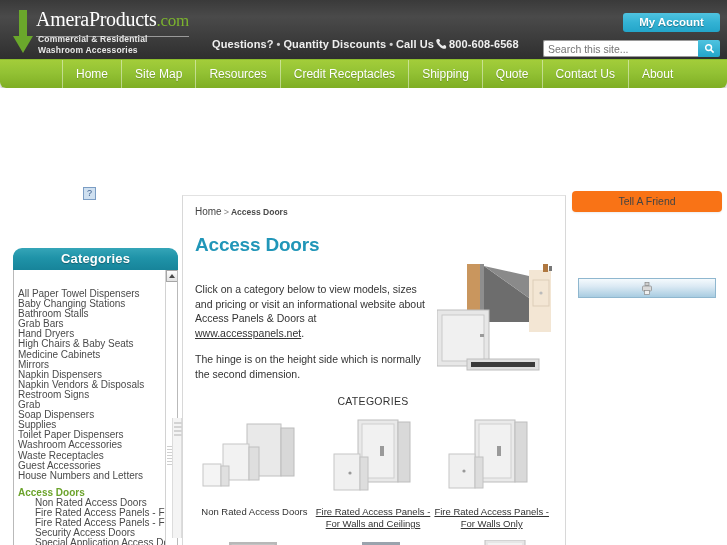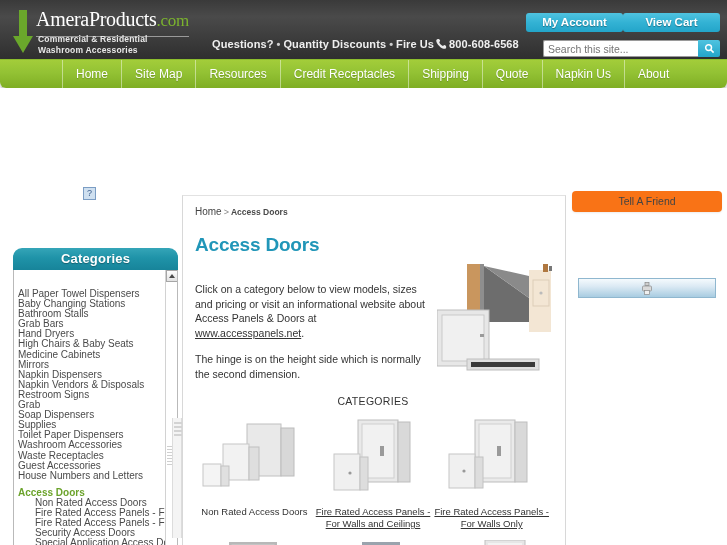--- a/index.html
+++ b/index.html
@@ -238,25 +238,24 @@
       <span>AmeraProducts</span><span class="dotcom">.com</span>
     </div>
     <div class="logo-sub">
       <div>Commercial &amp; Residential</div>
       <div>Washroom Accessories</div>
     </div>
   </div>
 
   <div class="acct-buttons">
     <div class="tealbtn">My Account</div>
-    <div class="tealbtn">View Cart</div>
   </div>
 
   <div class="tagline">
-    <span>Questions?</span><span class="sep">•</span><span>Quantity Discounts</span><span class="sep">•</span><span>Fire Us</span><svg class="phone-icon" width="11" height="12" viewBox="0 0 11 12">
+    <span>Questions?</span><span class="sep">•</span><span>Quantity Discounts</span><span class="sep">•</span><span>Call Us</span><svg class="phone-icon" width="11" height="12" viewBox="0 0 11 12">
         <path d="M2 1c1 0 1.6.3 2 1.3.3.8-.2 1.2-.6 1.6-.3.3 .3 1.6 1.3 2.6s2.3 1.6 2.6 1.3c.4-.4.8-.9 1.6-.6 1 .4 1.3 1 1.3 2 0 1.2-1.3 1.8-2.3 1.5C5.5 11 1 6.5.3 3.3 0 2.3.8 1 2 1z" fill="#e9e9e9"></path>
       </svg><span>800-608-6568</span>
   </div>
 
   <div class="searchbar">
     <input type="text" placeholder="Search this site..." style="">
     <div class="search-btn">
       <svg width="11" height="11" viewBox="0 0 12 12">
         <circle cx="5" cy="5" r="3.2" fill="none" stroke="#fff" stroke-width="1.6"></circle>
         <line x1="7.4" y1="7.4" x2="10.5" y2="10.5" stroke="#fff" stroke-width="1.8"></line>
@@ -265,21 +264,21 @@
   </div>
 </div>
 
 <div class="nav">
   <div class="nav-item">Home</div>
   <div class="nav-item">Site Map</div>
   <div class="nav-item">Resources</div>
   <div class="nav-item">Credit Receptacles</div>
   <div class="nav-item">Shipping</div>
   <div class="nav-item">Quote</div>
-  <div class="nav-item">Napkin Us</div>
+  <div class="nav-item">Contact Us</div>
   <div class="nav-item">About</div>
 </div>
 
 <div class="page">
   <div class="page-bg-top"></div>
   <div class="page-bg-left"></div>
   <div class="page-bg-right"></div>
 
   <div class="brokenimg">?</div>
 

